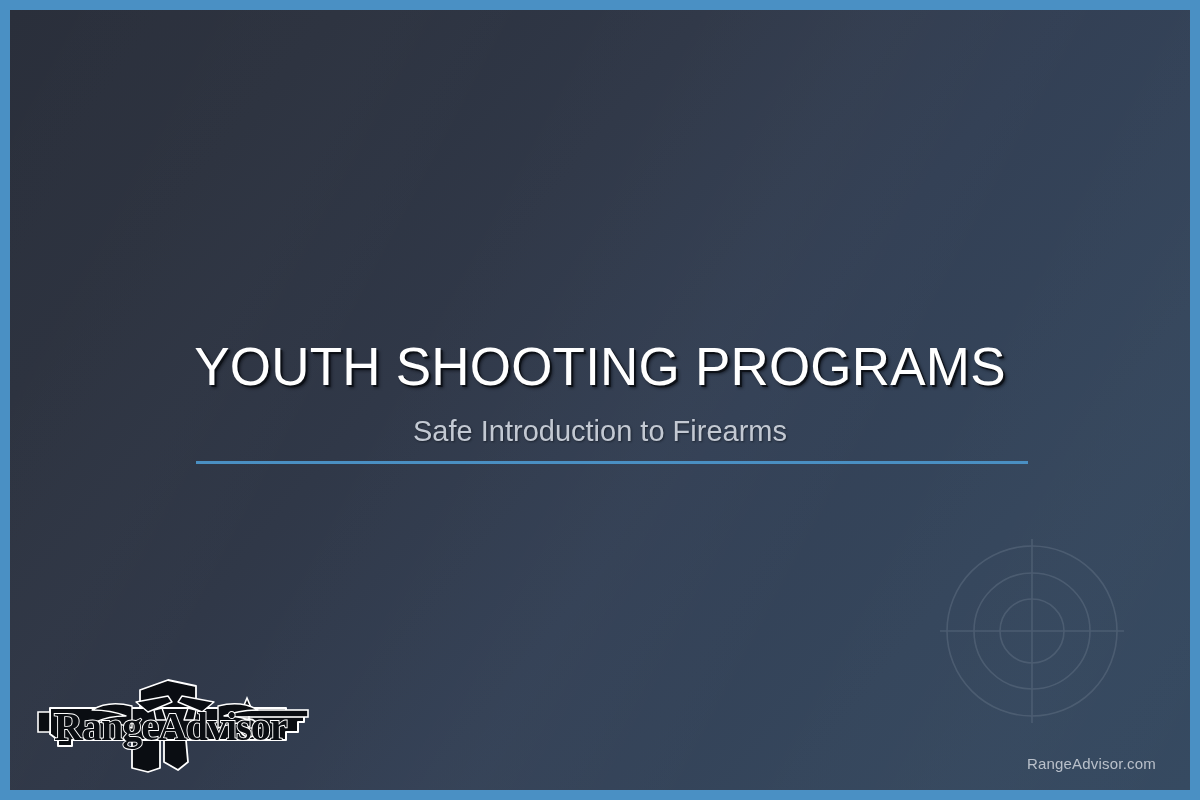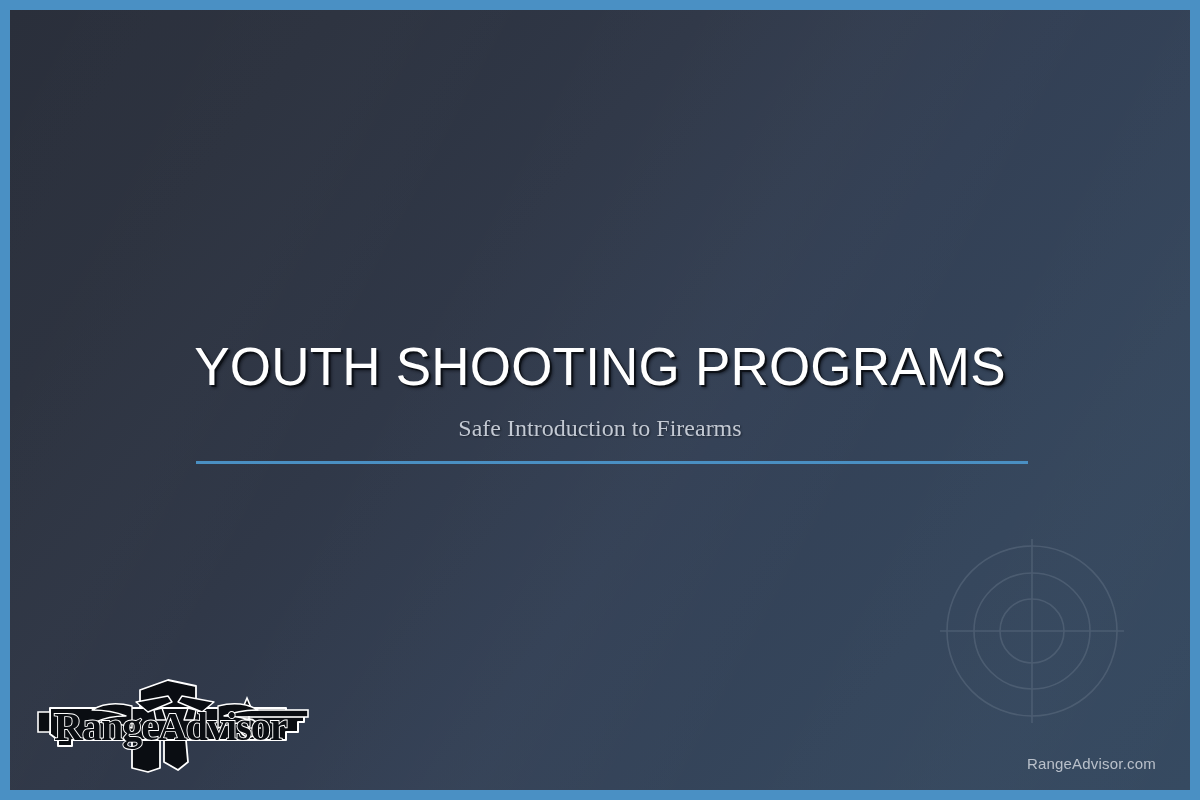--- a/index.html
+++ b/index.html
@@ -86,22 +86,22 @@
     color: #ffffff;
     text-shadow:
       2px 2px 0 rgba(10,14,20,0.85),
       3px 3px 3px rgba(5,8,12,0.55);
     white-space: nowrap;
   }
 
   #page-subtitle {
     margin: 0;
     padding-top: 22px;
-    font-family: Liberation Serif, serif;
-    font-size: 24px;
+    font-family: Liberation Sans, sans-serif;
+    font-size: 29px;
     font-weight: 400;
     color: #c3c9d3;
     text-shadow: 1px 1px 2px rgba(8,12,18,0.5);
     white-space: nowrap;
   }
 
   #title-divider {
     position: absolute;
     left: 186px;
     top: 451px;

